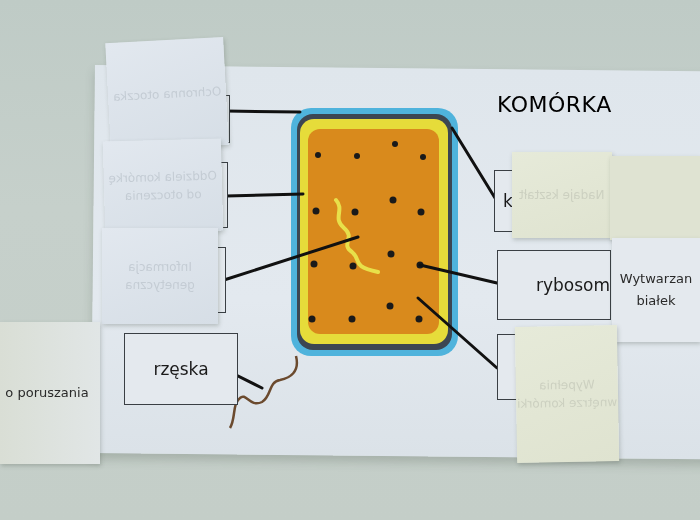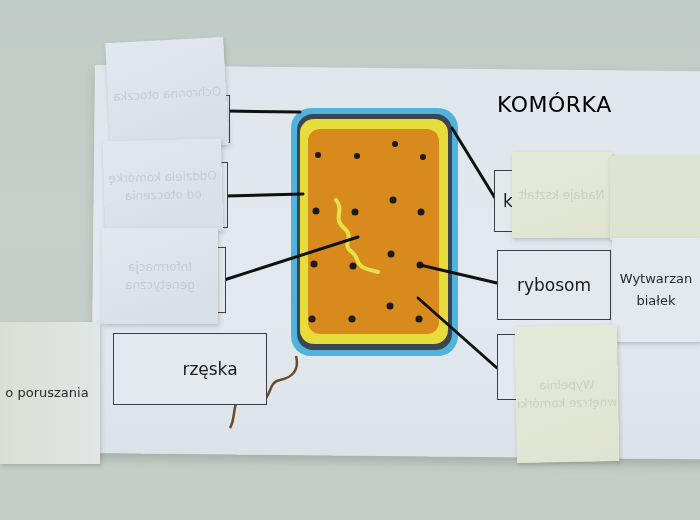--- a/index.html
+++ b/index.html
@@ -80,28 +80,28 @@
     <line x1="222" y1="368" x2="262" y2="388"></line>
     <line x1="452" y1="128" x2="495" y2="198"></line>
     <line x1="420" y1="265" x2="497" y2="283"></line>
     <line x1="418" y1="298" x2="497" y2="368"></line>
   </g>
 </svg>
 
 <div class="label-box" style="left:200px;top:95px;width:28px;height:46px;"></div>
 <div class="label-box" style="left:200px;top:162px;width:26px;height:64px;"></div>
 <div class="label-box" style="left:200px;top:247px;width:24px;height:64px;"></div>
-<div class="label-box" style="left:113px;top:333px;width:112px;height:70px;padding-left:40px;">
+<div class="label-box" style="left:124px;top:333px;width:112px;height:70px;">
   <span>rzęska</span>
 </div>
 
 <div class="label-box" style="left:494px;top:170px;width:30px;height:62px;justify-content:flex-start;padding-left:8px;box-sizing:border-box;">
   <span>ko</span>
 </div>
-<div class="label-box" style="left:497px;top:250px;width:112px;height:68px;">
+<div class="label-box" style="left:497px;top:250px;width:112px;height:68px;justify-content:flex-end;">
   <span>rybosom</span>
 </div>
 <div class="label-box" style="left:497px;top:334px;width:30px;height:64px;"></div>
 
 <div class="flap blue" style="left:108px;top:40px;width:118px;height:108px;transform:rotate(-3deg);">
   <span class="mirror">Ochronna otoczka</span>
 </div>
 <div class="flap blue" style="left:104px;top:140px;width:118px;height:92px;transform:rotate(-1.5deg);">
   <span class="mirror">Oddziela komórkę od otoczenia</span>
 </div>

